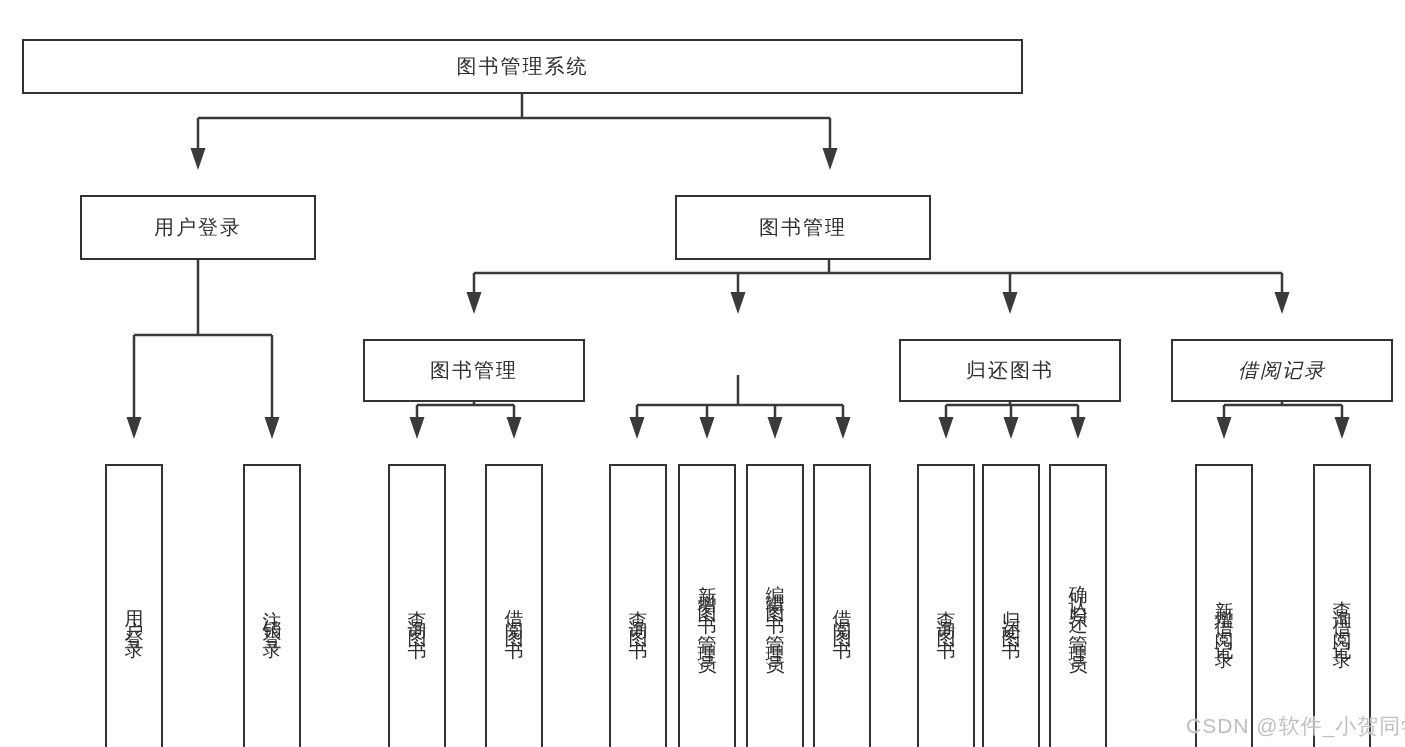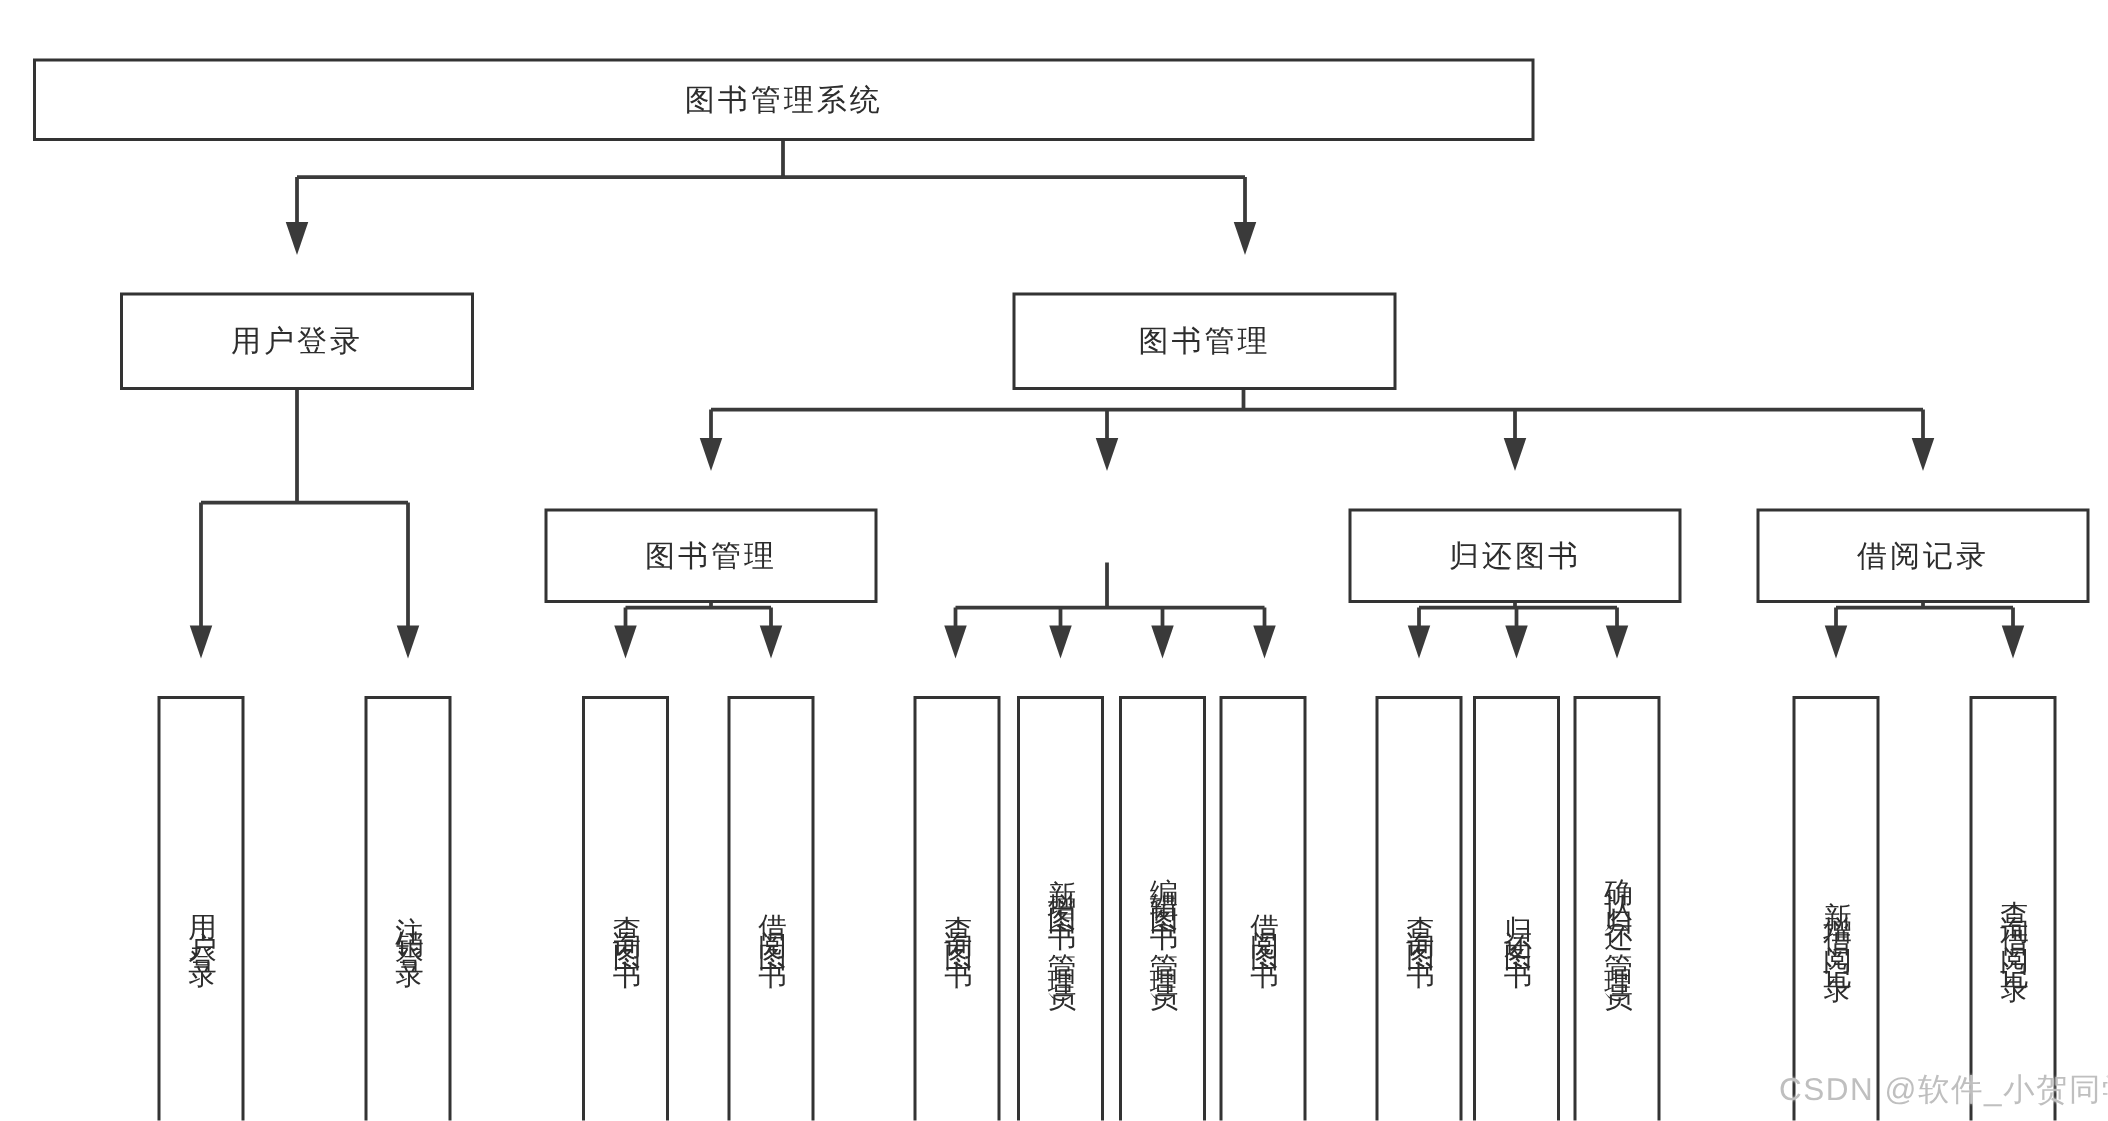--- a/index.html
+++ b/index.html
@@ -58,21 +58,21 @@
       <polygon points="1334.5,417 1349.5,417 1342,439" fill="#3a3a3a"></polygon>
     </svg>
 
   <div class="node h-node" style="left:22px;top:12px;width:1001px;height:55px;">图书管理系统</div>
 
   <div class="node h-node" style="left:80px;top:168px;width:236px;height:65px;">用户登录</div>
   <div class="node h-node" style="left:675px;top:168px;width:256px;height:65px;font-family:Liberation Serif, serif;">图书管理</div>
 
   <div class="node h-node" style="left:363px;top:312px;width:222px;height:63px;">图书管理</div>
   <div class="node h-node" style="left:899px;top:312px;width:222px;height:63px;">归还图书</div>
-  <div class="node h-node" style="left:1171px;top:312px;width:222px;height:63px;">借阅记录</div>
+  <div class="node h-node" style="left:1171px;top:312px;width:222px;height:63px;font-style:italic;">借阅记录</div>
 
   <div class="node v-node" style="left:105px;top:437px;width:58px;height:302px;">用户登录</div>
   <div class="node v-node" style="left:243px;top:437px;width:58px;height:302px;">注销登录</div>
 
   <div class="node v-node" style="left:388px;top:437px;width:58px;height:302px;">查询图书</div>
   <div class="node v-node" style="left:485px;top:437px;width:58px;height:302px;">借阅图书</div>
 
   <div class="node v-node" style="left:609px;top:437px;width:58px;height:302px;">查询图书</div>
   <div class="node v-node" style="left:678px;top:437px;width:58px;height:302px;">新增图书（管理员）</div>
   <div class="node v-node" style="left:746px;top:437px;width:58px;height:302px;">编辑图书（管理员）</div>

